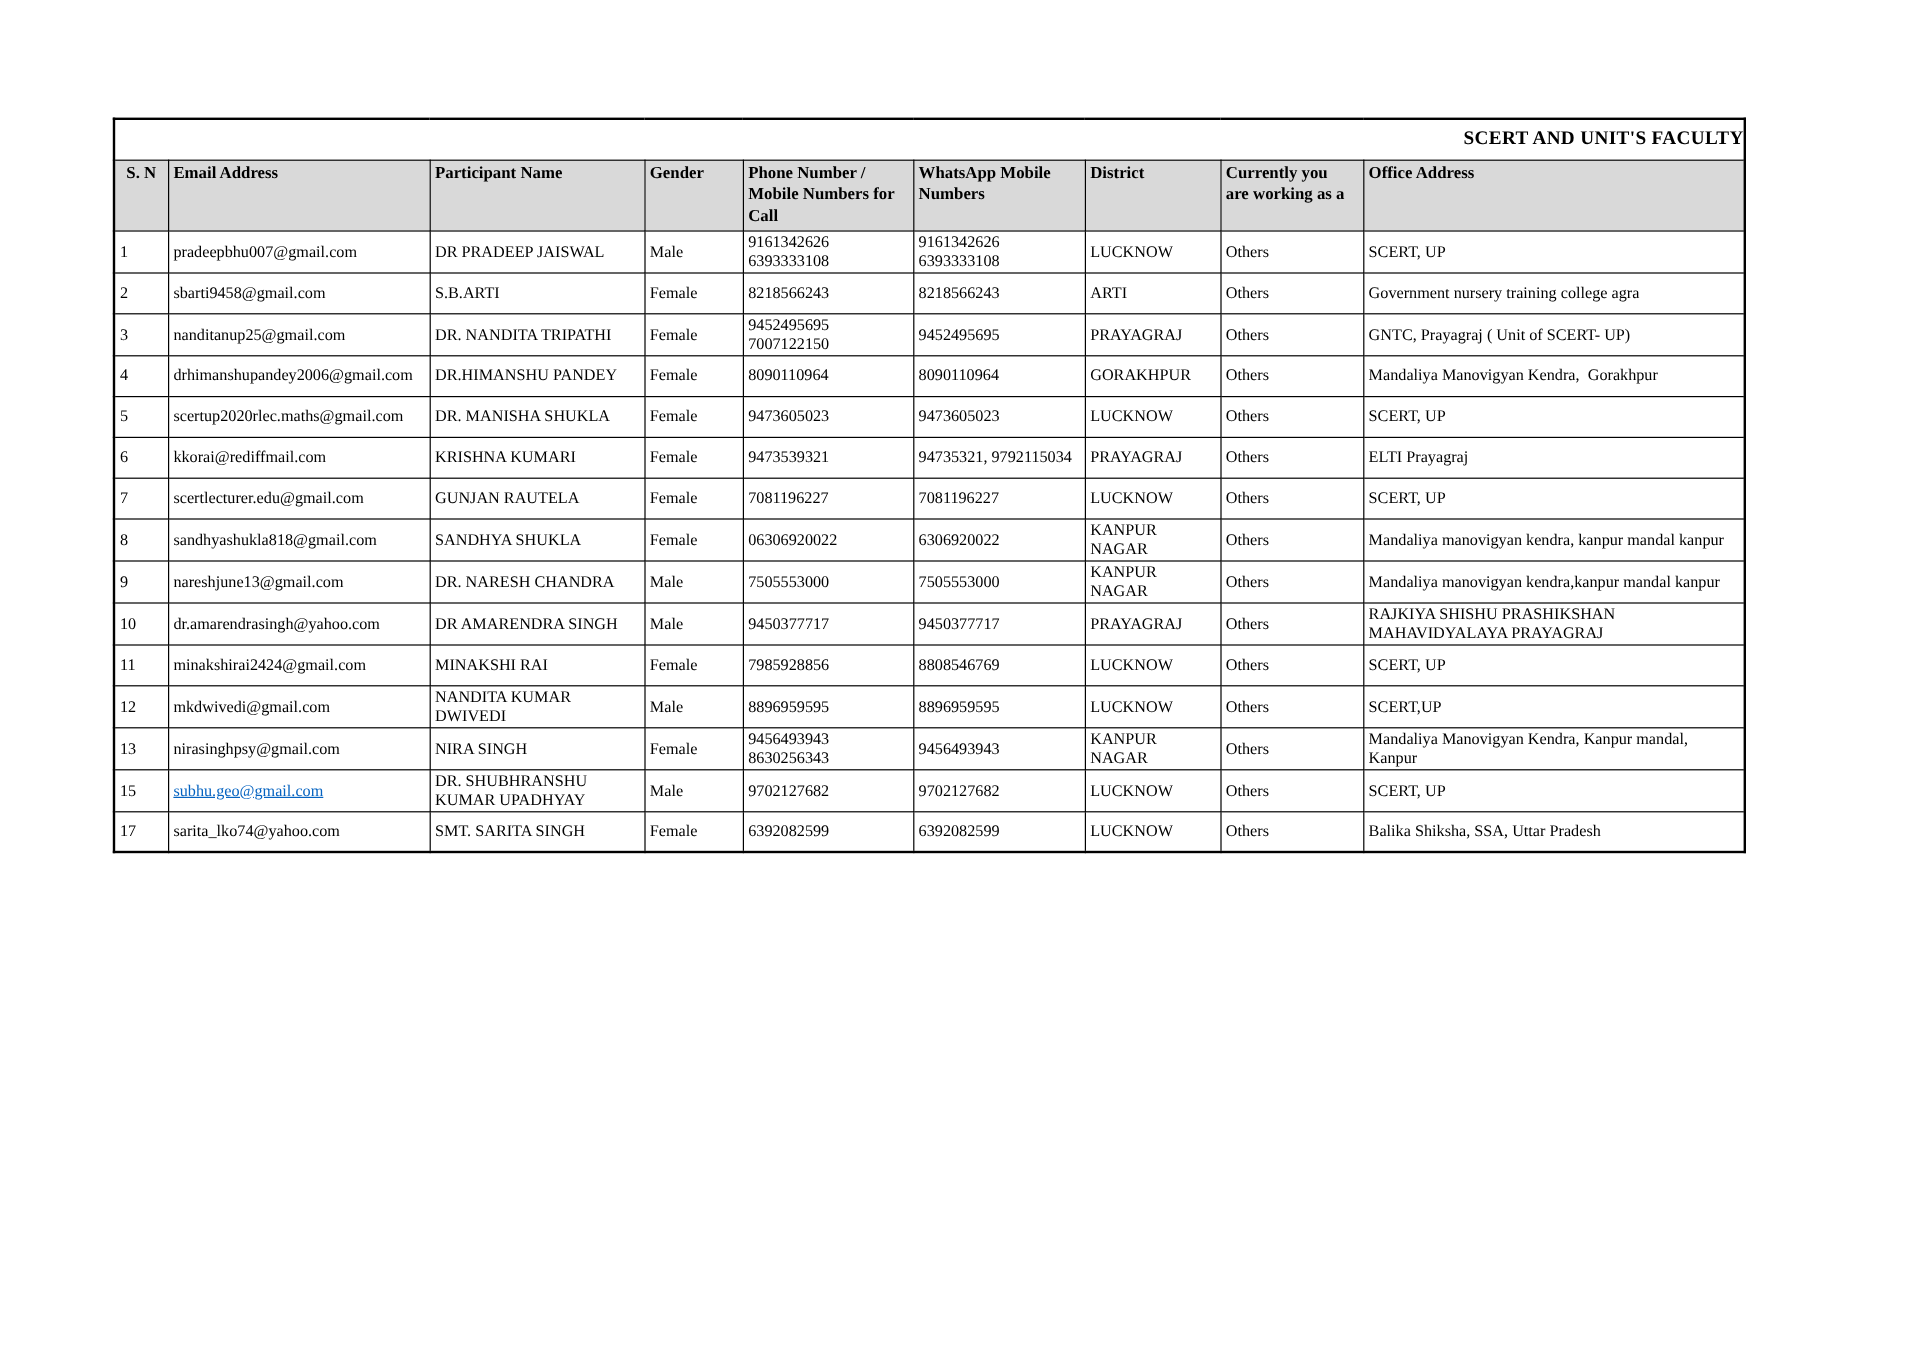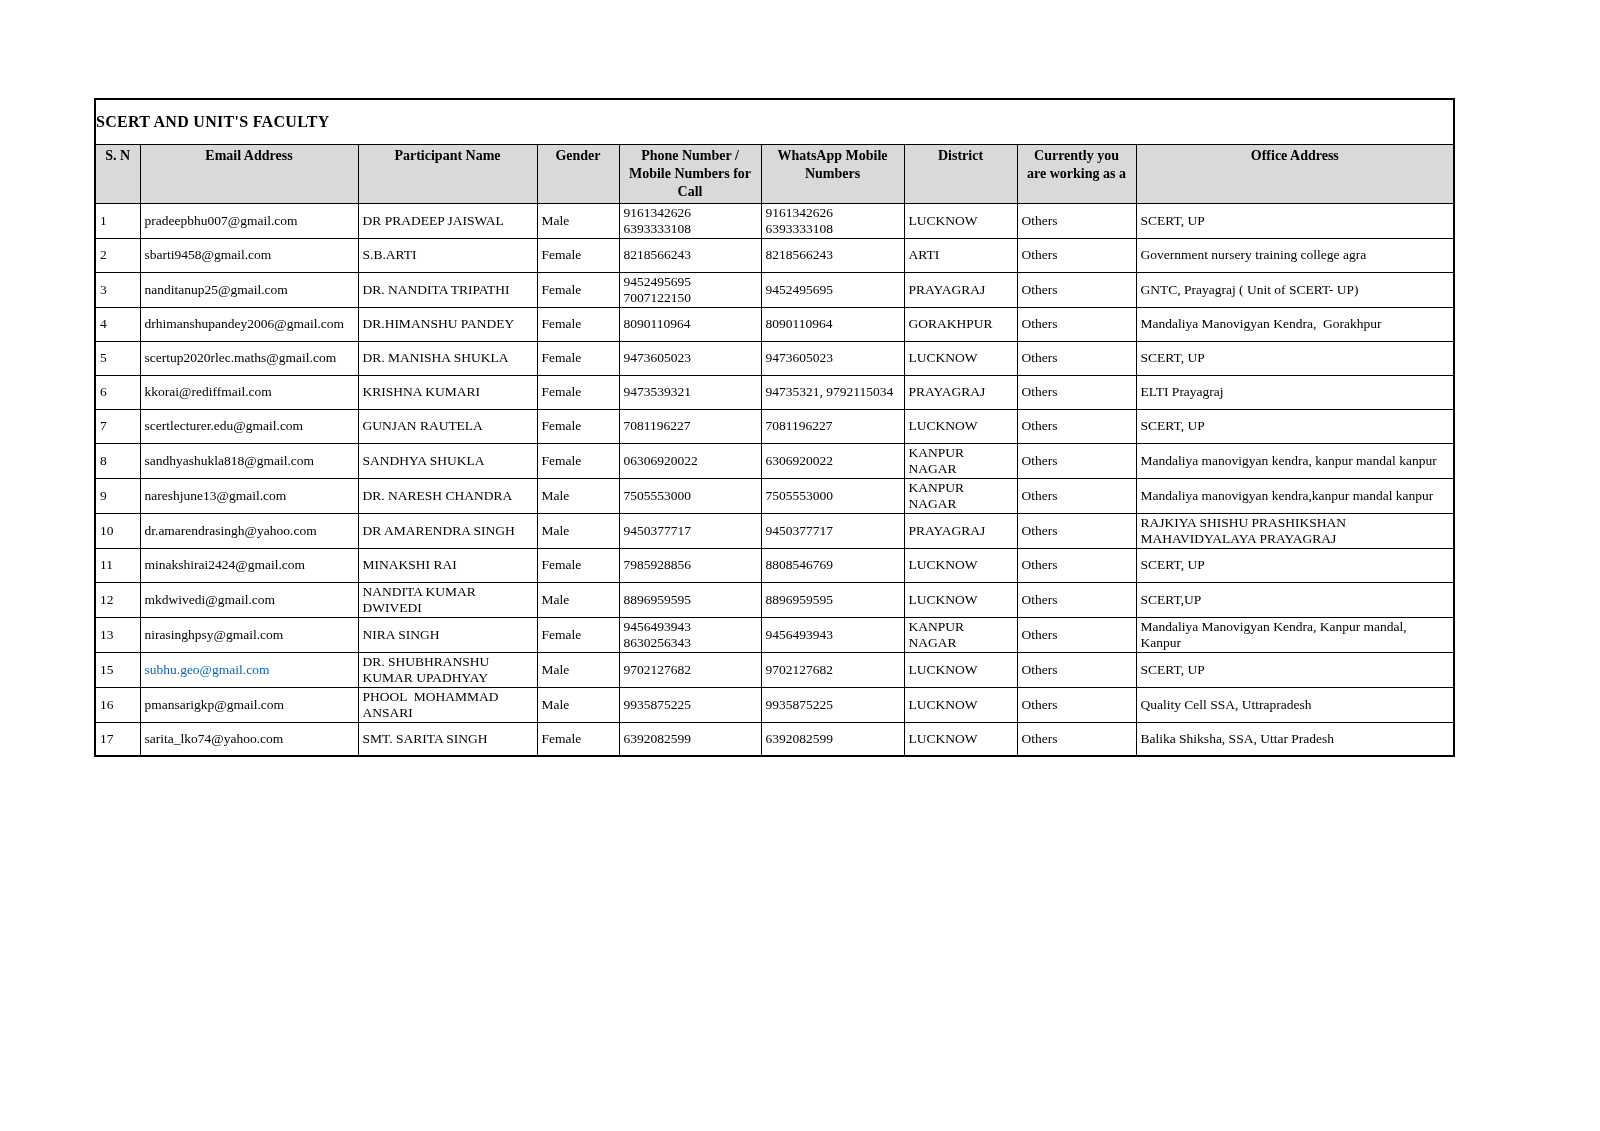--- a/index.html
+++ b/index.html
@@ -16,49 +16,50 @@
     border-collapse: collapse;
     table-layout: fixed;
     border: 2px solid #000;
   }
   th, td {
     border: 1px solid #000;
     white-space: pre;
     overflow: hidden;
   }
   .title-cell {
-    height: 45px;
-    text-align: left;
+    height: 34px;
+    text-align: right;
     vertical-align: middle;
     font-weight: bold;
     font-size: 16px;
     letter-spacing: 0.3px;
     background: #ffffff;
   }
   tr.header-row th {
     height: 59px;
     background: #d9d9d9;
     font-size: 14px;
     font-weight: bold;
-    text-align: center;
+    text-align: left;
     vertical-align: top;
     padding: 2px 4px;
     line-height: 18px;
   }
   tr.header-row th.col-sn { text-align: center; }
   tbody td {
     height: 34px;
     font-size: 13.5px;
     line-height: 16px;
     padding: 1px 4px;
     vertical-align: middle;
     color: #000;
   }
   .email-link {
     color: #0563c1;
+    text-decoration: underline;
     cursor: pointer;
   }
   
   col.c-sn        { width: 45px; }
   col.c-email     { width: 218px; }
   col.c-name      { width: 179px; }
   col.c-gender    { width: 82px; }
   col.c-phone     { width: 142px; }
   col.c-whatsapp  { width: 143px; }
   col.c-district  { width: 113px; }
@@ -260,32 +261,20 @@
         <td class="col-name">DR. SHUBHRANSHU
 KUMAR UPADHYAY</td>
         <td class="col-gender">Male</td>
         <td class="col-phone">9702127682</td>
         <td class="col-whatsapp">9702127682</td>
         <td class="col-district">LUCKNOW</td>
         <td class="col-working">Others</td>
         <td class="col-office">SCERT, UP</td>
       </tr>
       <tr>
-        <td class="col-sn">16</td>
-        <td class="col-email">pmansarigkp@gmail.com</td>
-        <td class="col-name">PHOOL  MOHAMMAD
-ANSARI</td>
-        <td class="col-gender">Male</td>
-        <td class="col-phone">9935875225</td>
-        <td class="col-whatsapp">9935875225</td>
-        <td class="col-district">LUCKNOW</td>
-        <td class="col-working">Others</td>
-        <td class="col-office">Quality Cell SSA, Uttrapradesh</td>
-      </tr>
-      <tr>
         <td class="col-sn">17</td>
         <td class="col-email">sarita_lko74@yahoo.com</td>
         <td class="col-name">SMT. SARITA SINGH</td>
         <td class="col-gender">Female</td>
         <td class="col-phone">6392082599</td>
         <td class="col-whatsapp">6392082599</td>
         <td class="col-district">LUCKNOW</td>
         <td class="col-working">Others</td>
         <td class="col-office">Balika Shiksha, SSA, Uttar Pradesh</td>
       </tr>

